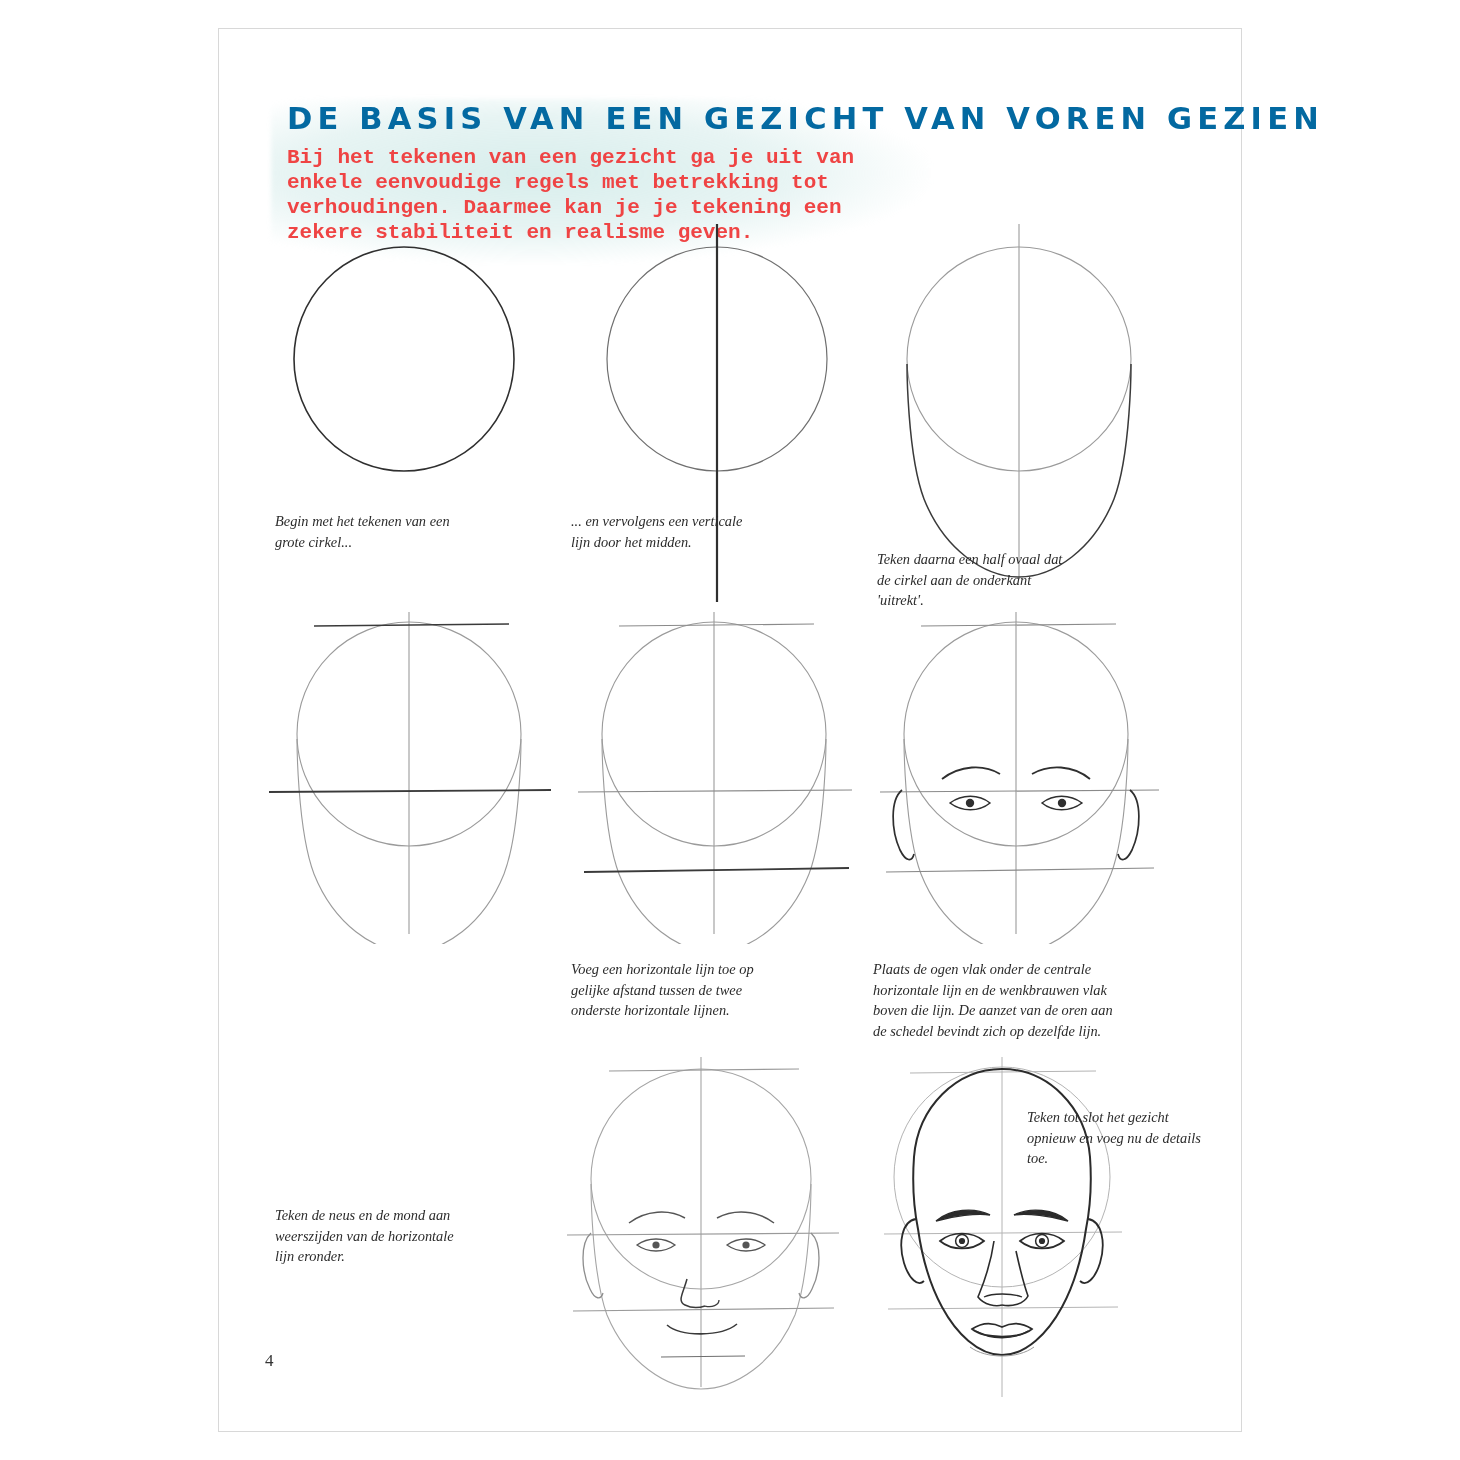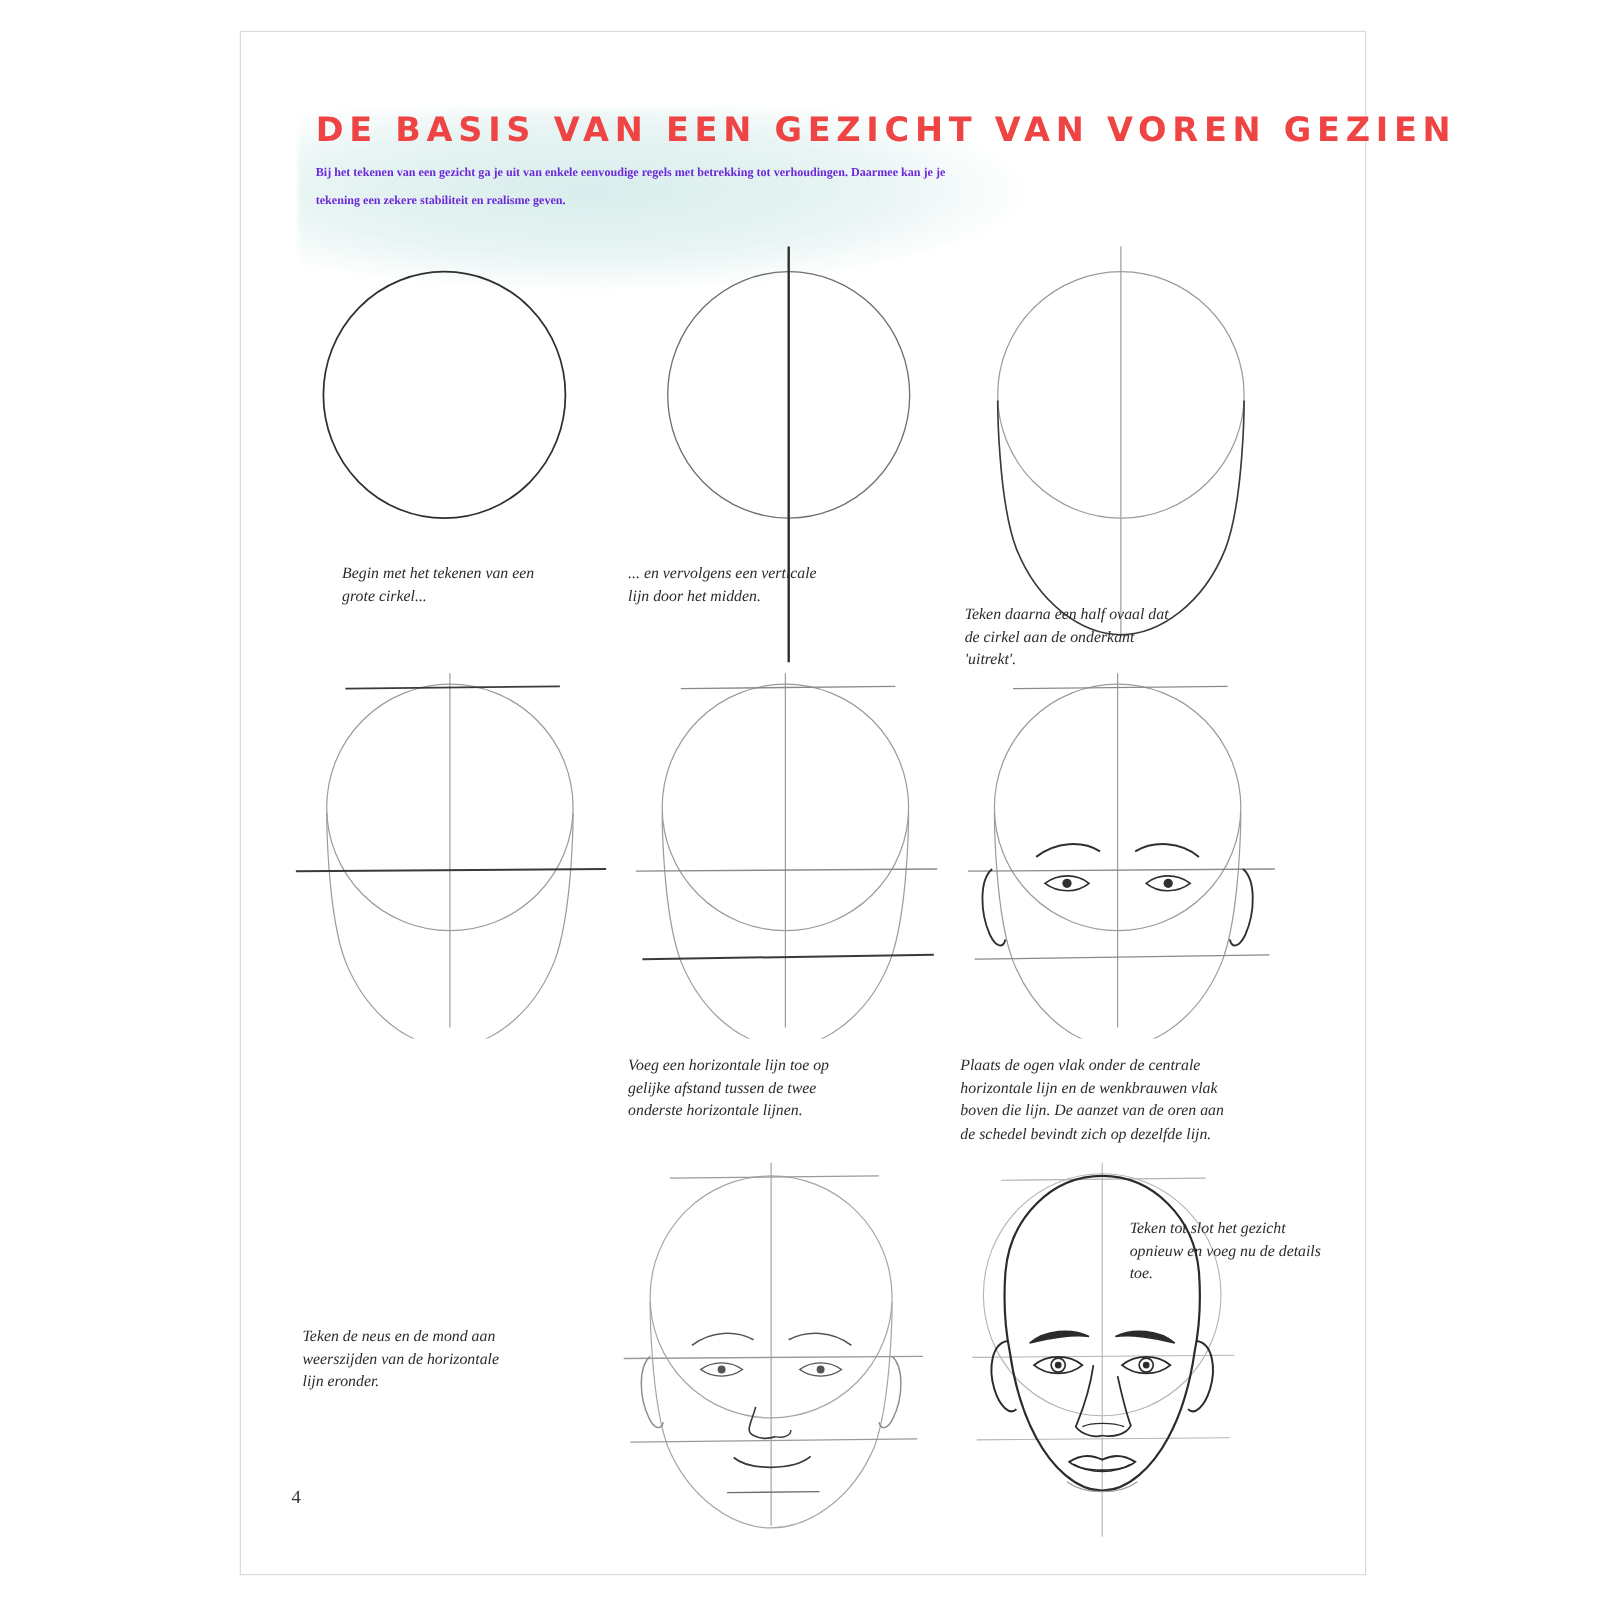--- a/index.html
+++ b/index.html
@@ -39,33 +39,33 @@
   }
   .title {
     position: absolute;
     left: 68px;
     top: 72px;
     width: 900px;
     font-family: "DejaVu Sans", sans-serif;
     font-weight: bold;
     font-size: 30.5px;
     letter-spacing: 5.2px;
-    color: #ef4444;
+    color: #0369a1;
     white-space: nowrap;
   }
   .intro {
     position: absolute;
     left: 68px;
     top: 116px;
     width: 600px;
-    font-family: Liberation Serif, serif;
+    font-family: Liberation Mono, monospace;
     font-weight: bold;
-    font-size: 11px;
+    font-size: 21px;
     line-height: 25px;
-    color: #6d28d9;
+    color: #ef4444;
   }
   
   .cap {
     position: absolute;
     font-family: "Liberation Serif", serif;
     font-size: 14.4px;
     line-height: 20.5px;
     color: #2b2b2b;
     font-style: italic;
   }
@@ -91,21 +91,21 @@
 
     <div class="title-wash"></div>
     <div class="title">DE BASIS VAN EEN GEZICHT VAN VOREN GEZIEN</div>
     <div class="intro">Bij het tekenen van een gezicht ga je uit van enkele eenvoudige regels met betrekking tot verhoudingen. Daarmee kan je je tekening een zekere stabiliteit en realisme geven.</div>
 
     <div class="stage" style="left:40px; top:200px;">
       <svg width="280" height="280" viewBox="0 0 280 280">
         <ellipse cx="145" cy="130" rx="110" ry="112" fill="none" stroke="#2f2f2f" stroke-width="1.6"></ellipse>
       </svg>
     </div>
-    <div class="cap" style="left:56px; top:482px; width:180px;margin-left:36px;">Begin met het tekenen van een grote cirkel...</div>
+    <div class="cap" style="left:56px; top:482px; width:180px;">Begin met het tekenen van een grote cirkel...</div>
 
     <div class="stage" style="left:350px; top:185px;">
       <svg width="290" height="400" viewBox="0 0 290 400">
         <ellipse cx="148" cy="145" rx="110" ry="112" fill="none" stroke="#6f6f6f" stroke-width="1.2"></ellipse>
         <line x1="148" y1="10" x2="148" y2="388" stroke="#2f2f2f" stroke-width="2.2"></line>
       </svg>
     </div>
     <div class="cap" style="left:352px; top:482px; width:180px;">... en vervolgens een verticale lijn door het midden.</div>
 
     <div class="stage" style="left:650px; top:185px;">

